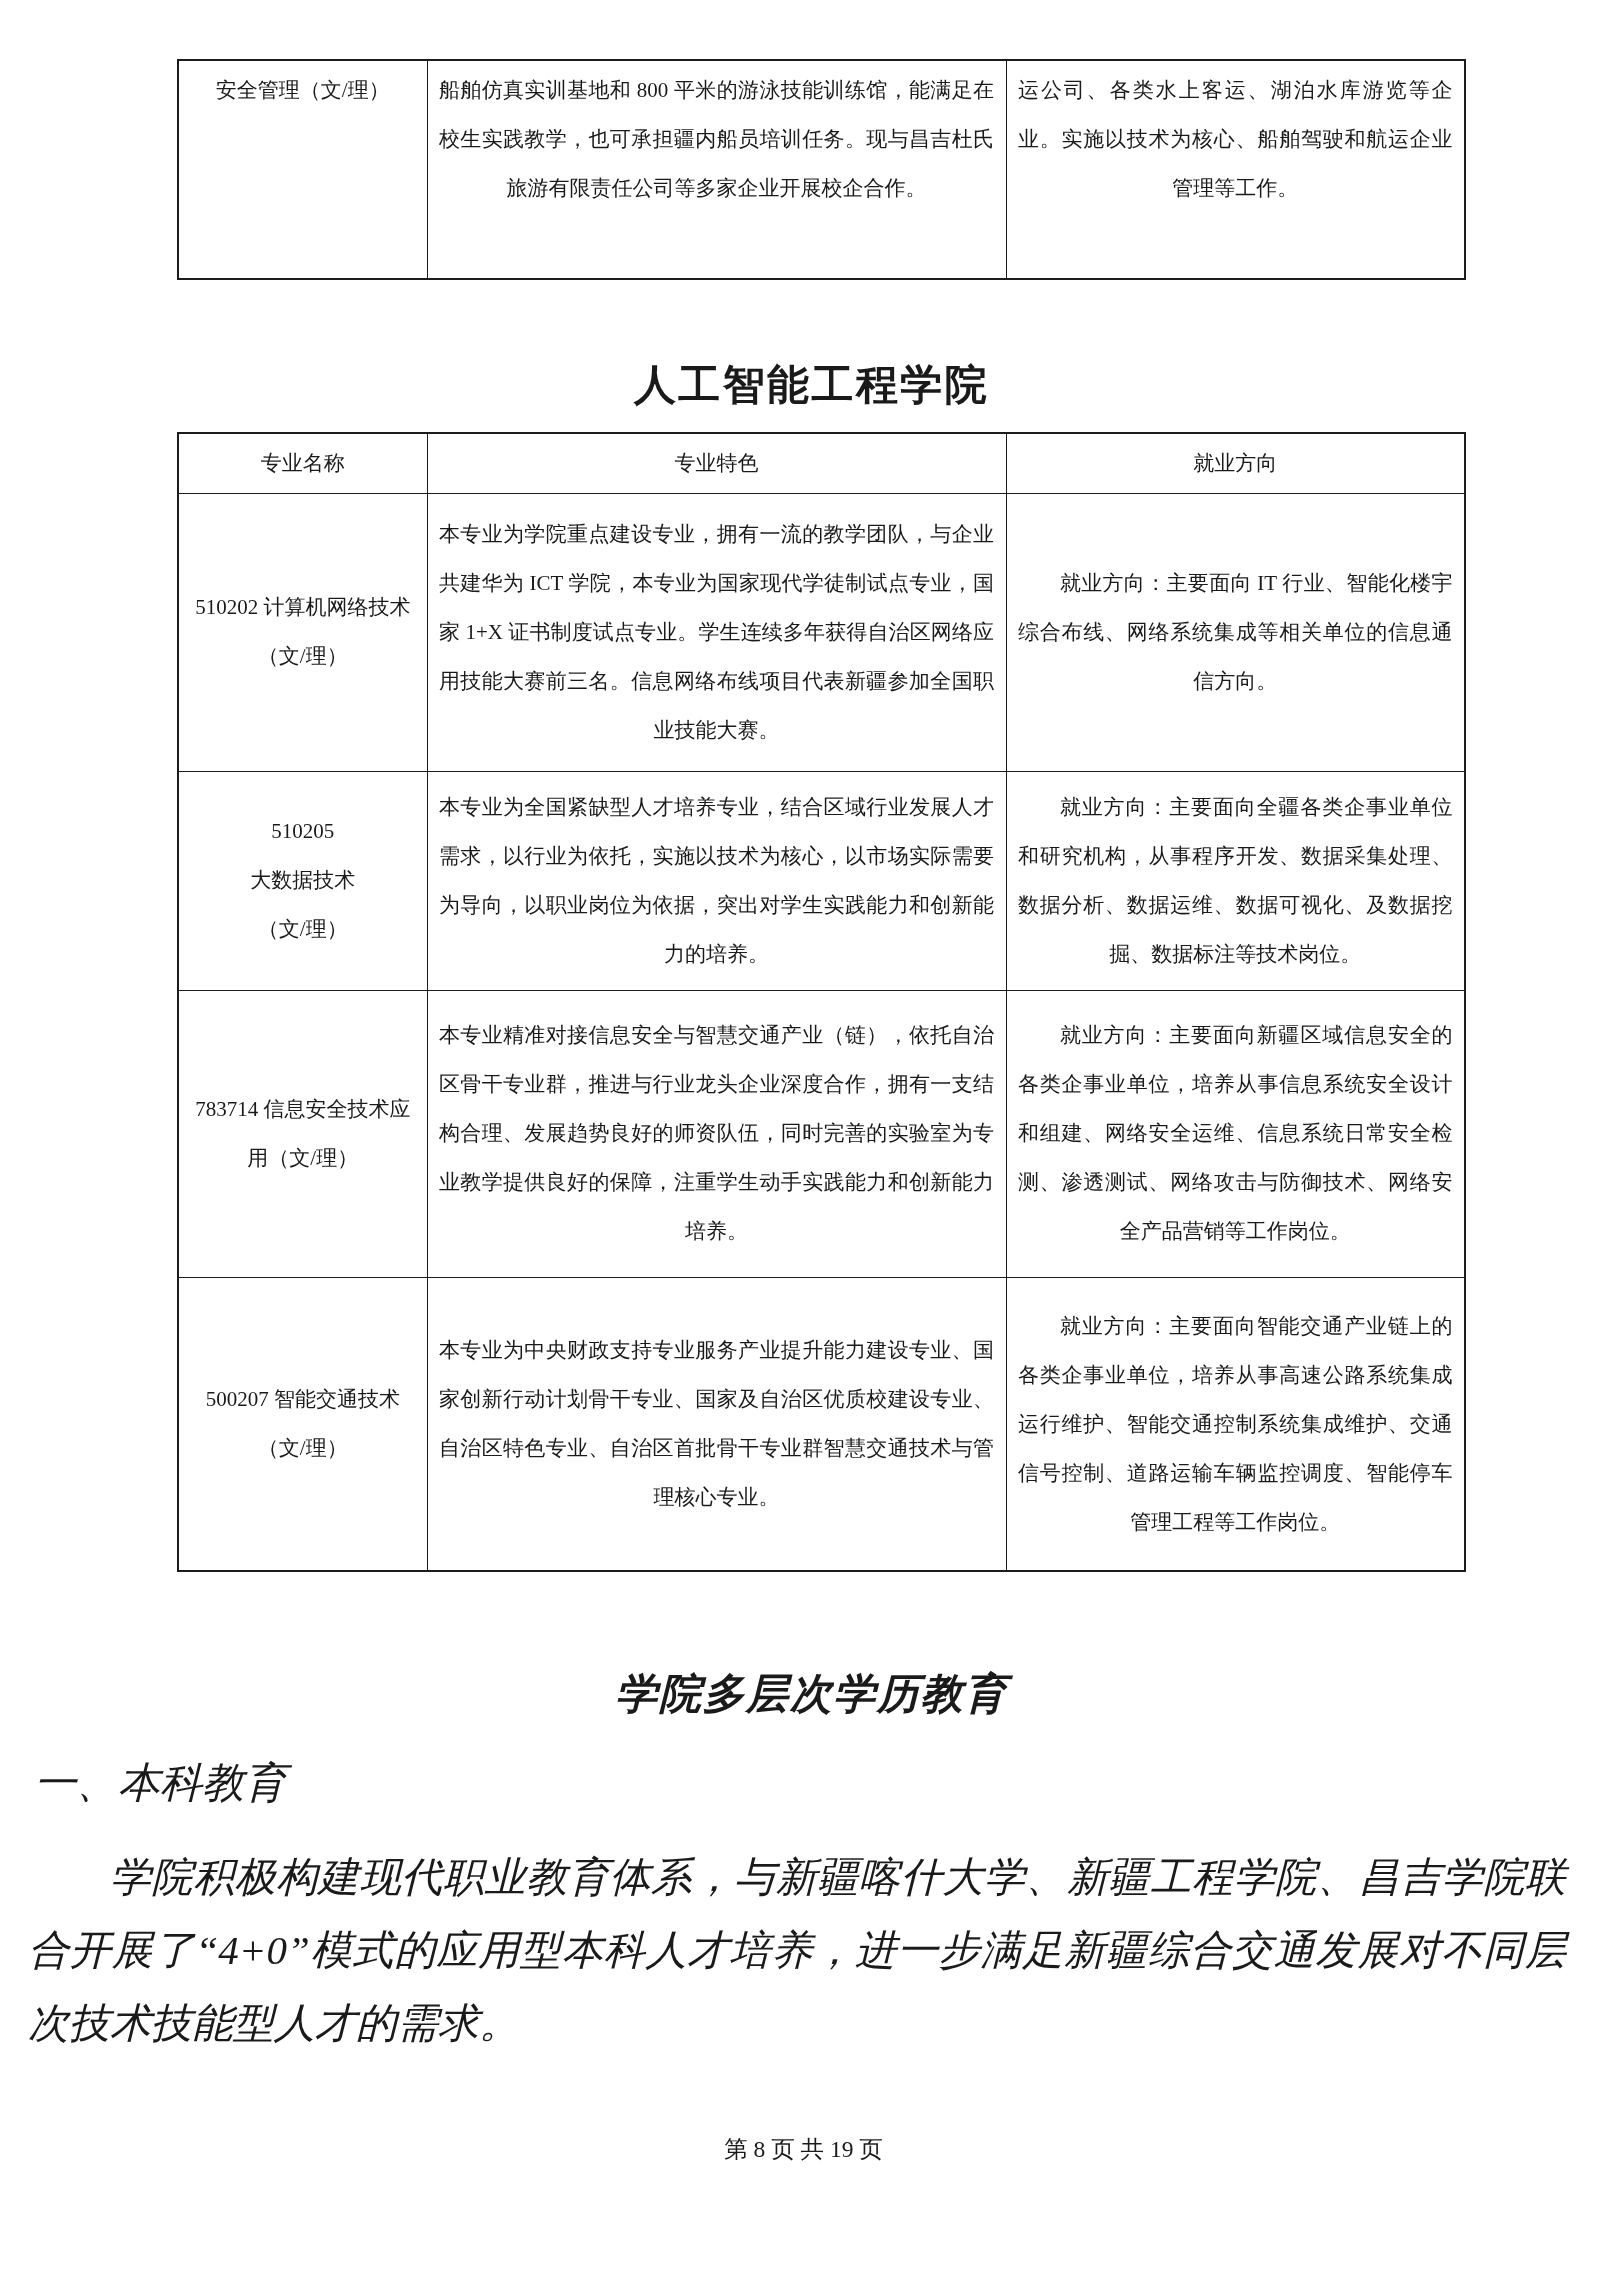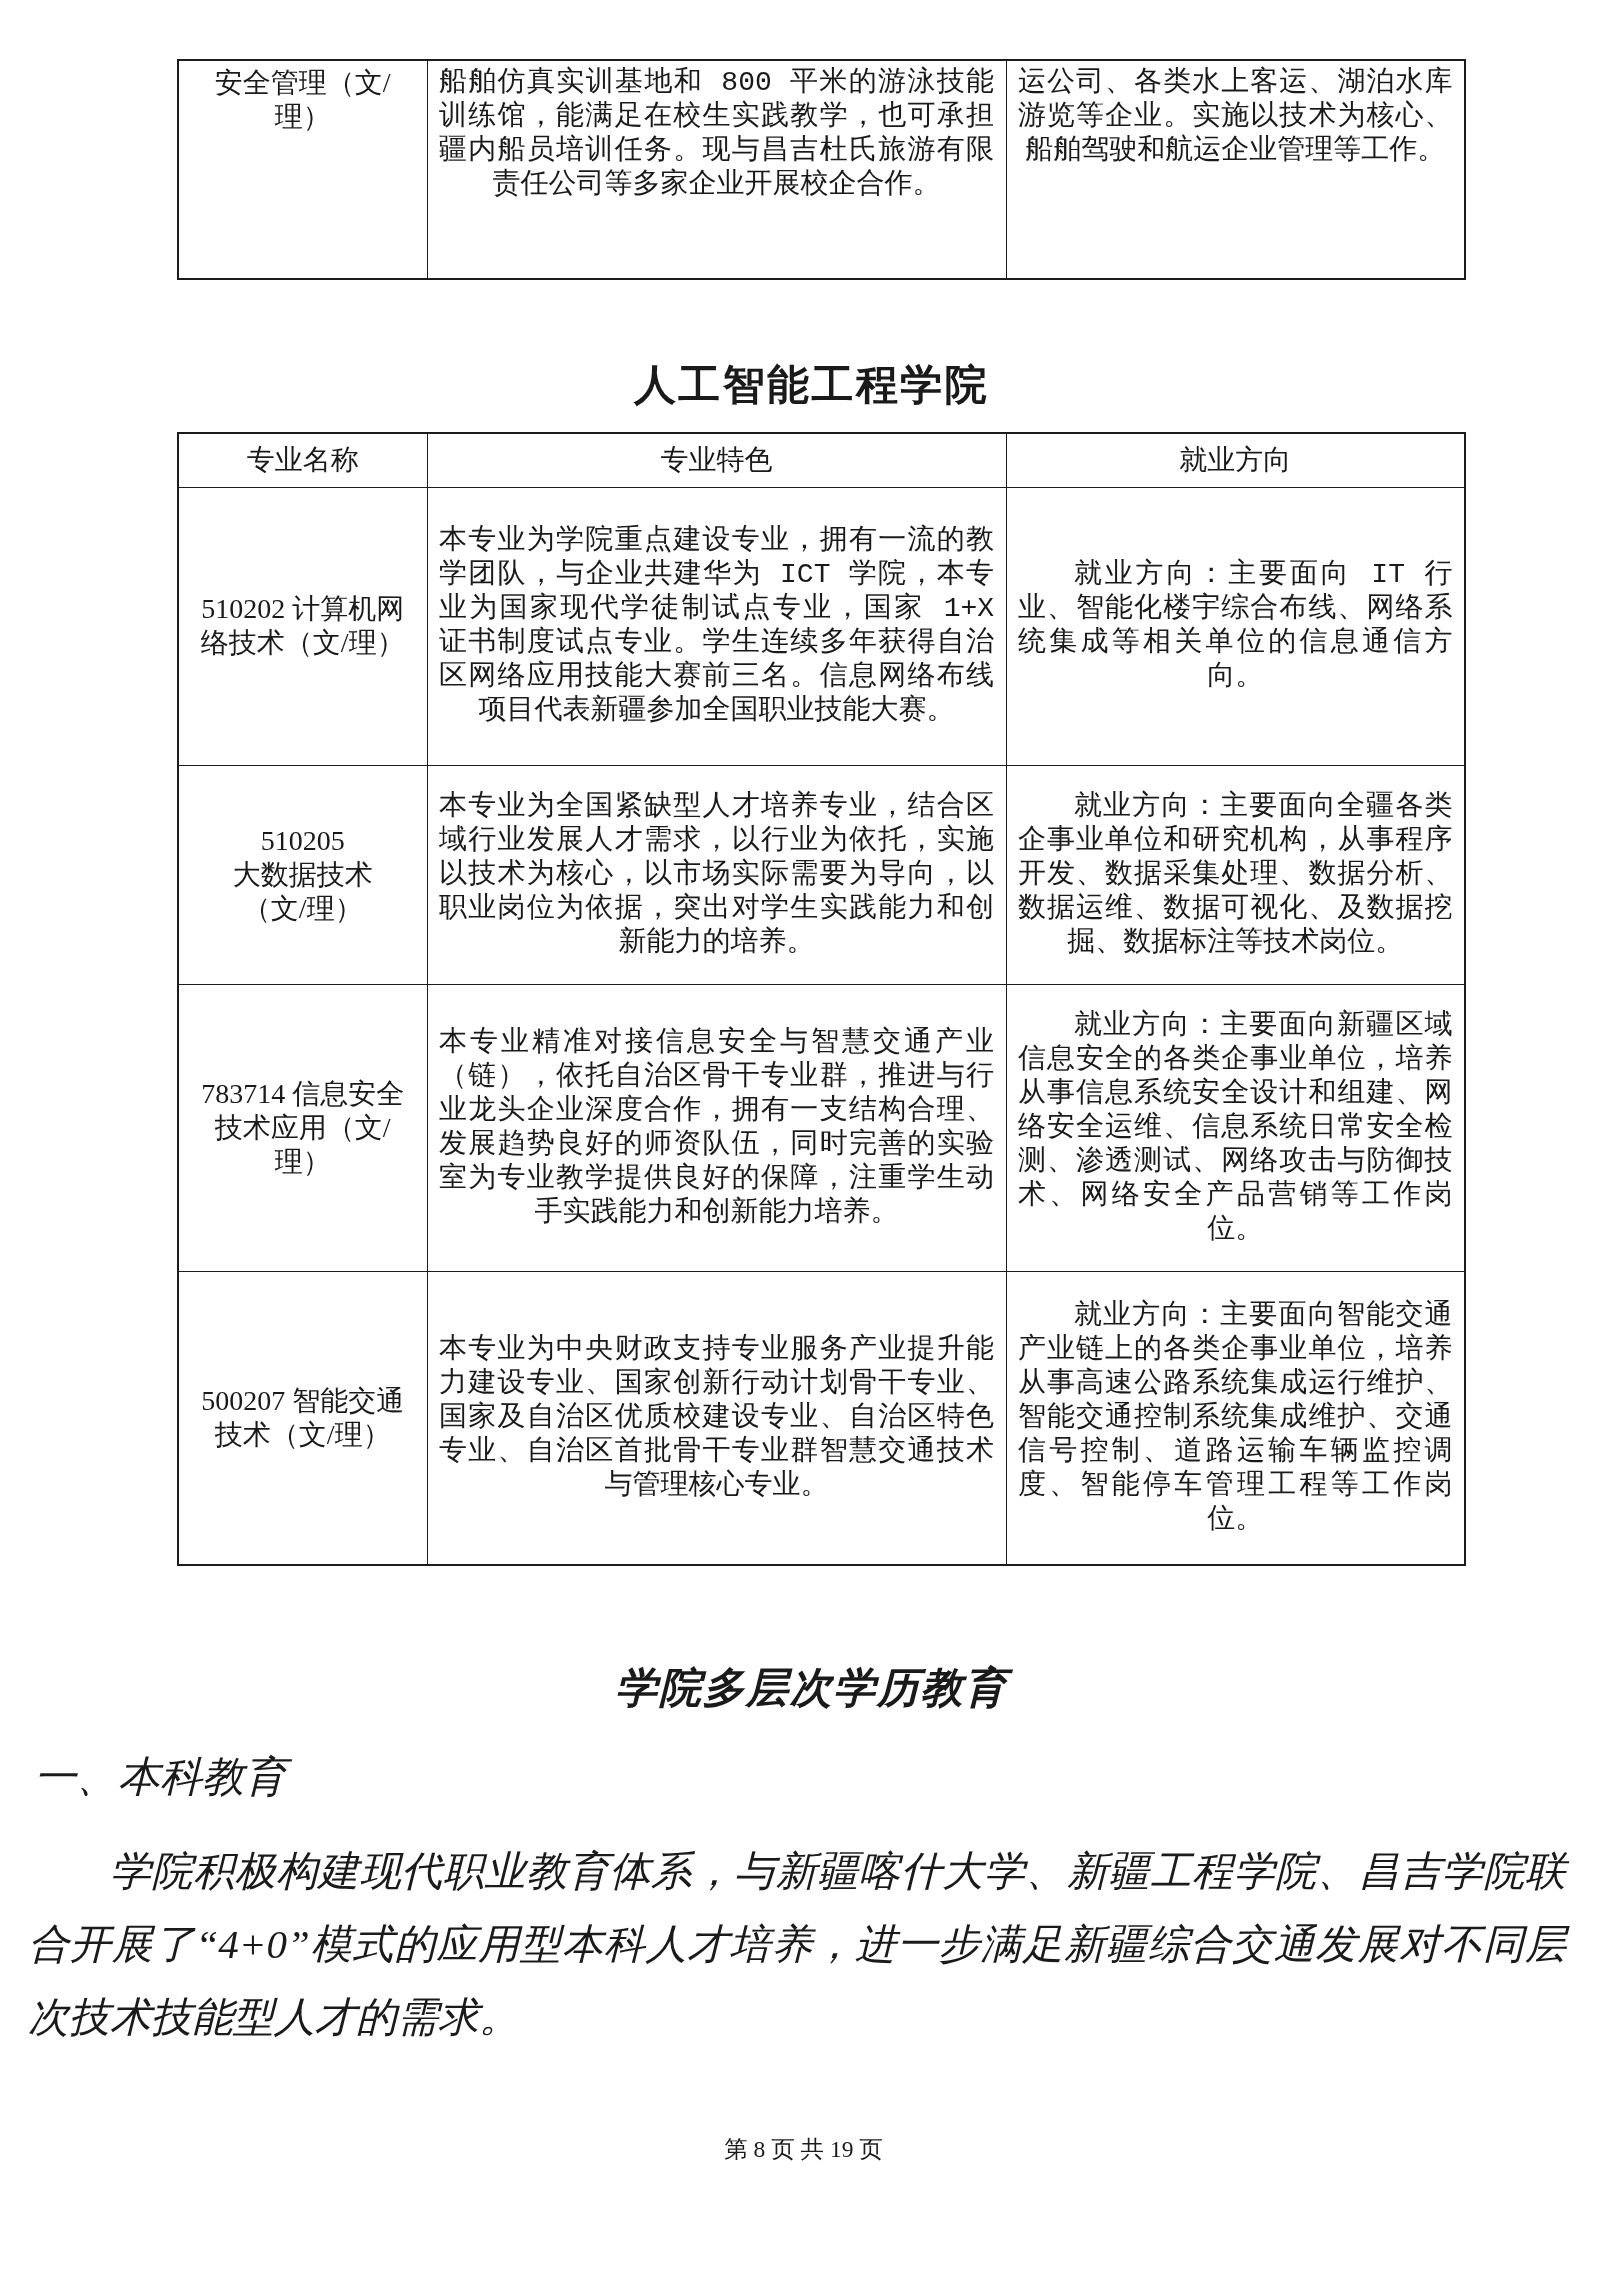--- a/index.html
+++ b/index.html
@@ -23,34 +23,33 @@
     margin-left: 177px;
     width: 1287px;
     border: 2.4px solid #1c1c1c;
   }
   table.doc-table col.c-major   { width: 249px; }
   table.doc-table col.c-feature { width: 579px; }
   table.doc-table col.c-career  { width: 459px; }
   .doc-table th, .doc-table td {
     border: 1.6px solid #1c1c1c;
     padding: 4.9px 11.4px;
-    font-size: 28px;
-    line-height: 34px;
+    font-size: 21px;
+    line-height: 49px;
     font-weight: normal;
     vertical-align: middle;
     box-sizing: border-box;
     overflow: hidden;
     margin-left: 12px;
   }
   .doc-table th { height: 54px; text-align: center; }
   .cell-major  { text-align: center; }
   .cell-feature, .cell-career {
     text-align: justify;
     text-align-last: center;
-    font-family: Liberation Mono, monospace;
   }
   .indent2 { text-indent: 2em; }
   .fragment-table td { vertical-align: top; }
   .fragment-table .row-frag td { height: 219px; }
   .row-h1 td { height: 278px; }
   .row-h2 td { height: 219px; }
   .row-h3 td { height: 287px; }
   .row-h4 td { height: 294px; }
   .spread-lines {
     white-space: pre-line;

